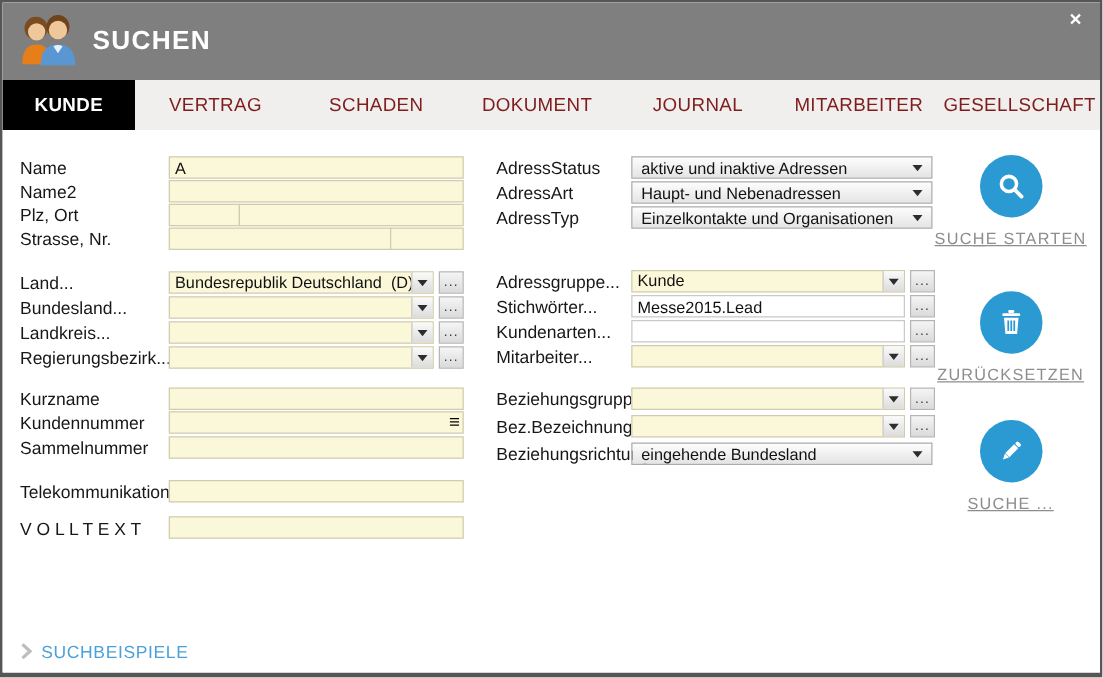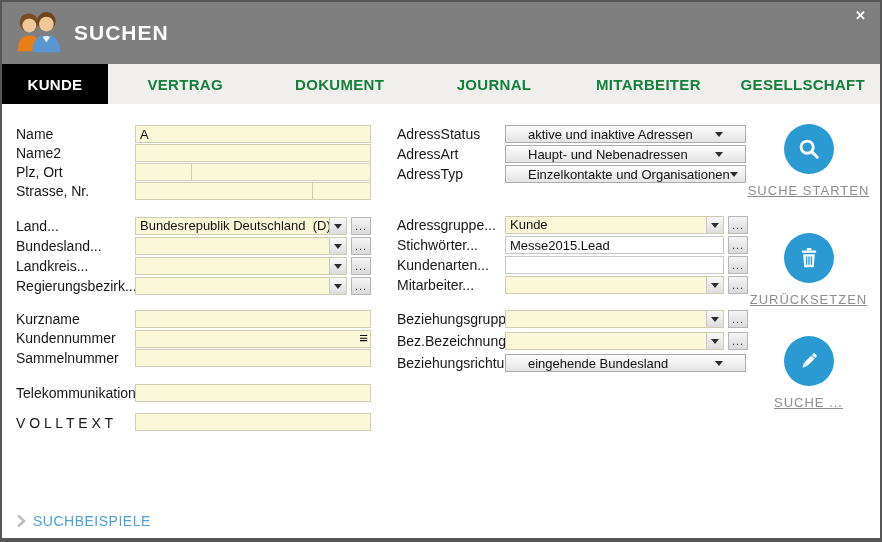--- a/index.html
+++ b/index.html
@@ -16,21 +16,21 @@
     font-weight:bold; letter-spacing:1px;
   }
   .close-btn {
     position:absolute; right:14px; top:5px; color:#fff; font-size:13px;
     font-weight:bold; cursor:pointer; line-height:18px;
   }
   
   .tabbar { display:flex; height:40px; background:#f0efed; }
   .tab {
     flex:1; display:flex; align-items:center; justify-content:center;
-    font-size:15px; color:#15803d; cursor:pointer; letter-spacing:0.3px;font-weight:bold;
+    font-size:15px; color:#7f1d1d; cursor:pointer; letter-spacing:0.3px;
   }
   .tab.active { flex:none; width:106px; background:#000; color:#fff; font-weight:bold; }
   
   .content { position:relative; height:436px; background:#fff; }
   .col-left  { position:absolute; left:14px;  top:0; width:362px; }
   .col-right { position:absolute; left:372px; top:0; width:352px;margin-left:23px; }
   .frow { display:flex; align-items:stretch; margin-bottom:1px; }
   .frow > label { flex:none; font-size:14px; line-height:18px; color:#171717; }
   .col-left  .frow > label { width:119px; }
   .col-right .frow > label { width:108px; }
@@ -56,21 +56,21 @@
   .arr { width:0; height:0; border-left:4px solid transparent; border-right:4px solid transparent;
     border-top:5px solid #2d2d2d; }
   .more-btn {
     flex:none; width:20px; height:18px; margin-left:4px; border:1px solid #b5b5b5;
     background:linear-gradient(#f5f5f5,#dadada); color:#3a3a3a; font-size:11px;
     line-height:9px; text-align:center; letter-spacing:1px; cursor:pointer; padding:0;
     font-family:"Liberation Sans",sans-serif;
   }
   .dropdown {
     display:flex; align-items:center; height:18px; border:1px solid #ababab;
-    background:linear-gradient(#fdfdfd,#e4e4e4); padding:0 22px; cursor:pointer;
+    background:linear-gradient(#fdfdfd,#e4e4e4); padding:0 7px; cursor:pointer;
   }
   .dropdown .val { flex:1; font-size:13px; color:#111; white-space:pre; }
   .fieldwrap { position:relative; }
   .menu-glyph { position:absolute; right:3px; top:0; font-size:15px; font-weight:bold;
     color:#000; line-height:18px; }
   
   .col-actions { position:absolute; left:745px; top:0; width:123px; height:100%; }
   .action-btn { position:absolute; left:0; width:100%; text-align:center; cursor:pointer; }
   .circle { width:50px; height:50px; border-radius:50%; background:#2b9ad3;
     margin:0 auto; display:flex; align-items:center; justify-content:center; }
@@ -102,20 +102,21 @@
         <path d="M30 29.5 l4 6 l4 -6 q-4 -2 -8 0 z" fill="#e8f1fa"></path>
       </svg>
     </span>
     <span class="title">SUCHEN</span>
     <span class="close-btn">✕</span>
   </div>
 
   <div class="tabbar">
     <div class="tab active">KUNDE</div>
     <div class="tab">VERTRAG</div>
+    <div class="tab">SCHADEN</div>
     <div class="tab">DOKUMENT</div>
     <div class="tab">JOURNAL</div>
     <div class="tab">MITARBEITER</div>
     <div class="tab">GESELLSCHAFT</div>
   </div>
 
   <div class="content">
 
     <div class="col-left">
 

